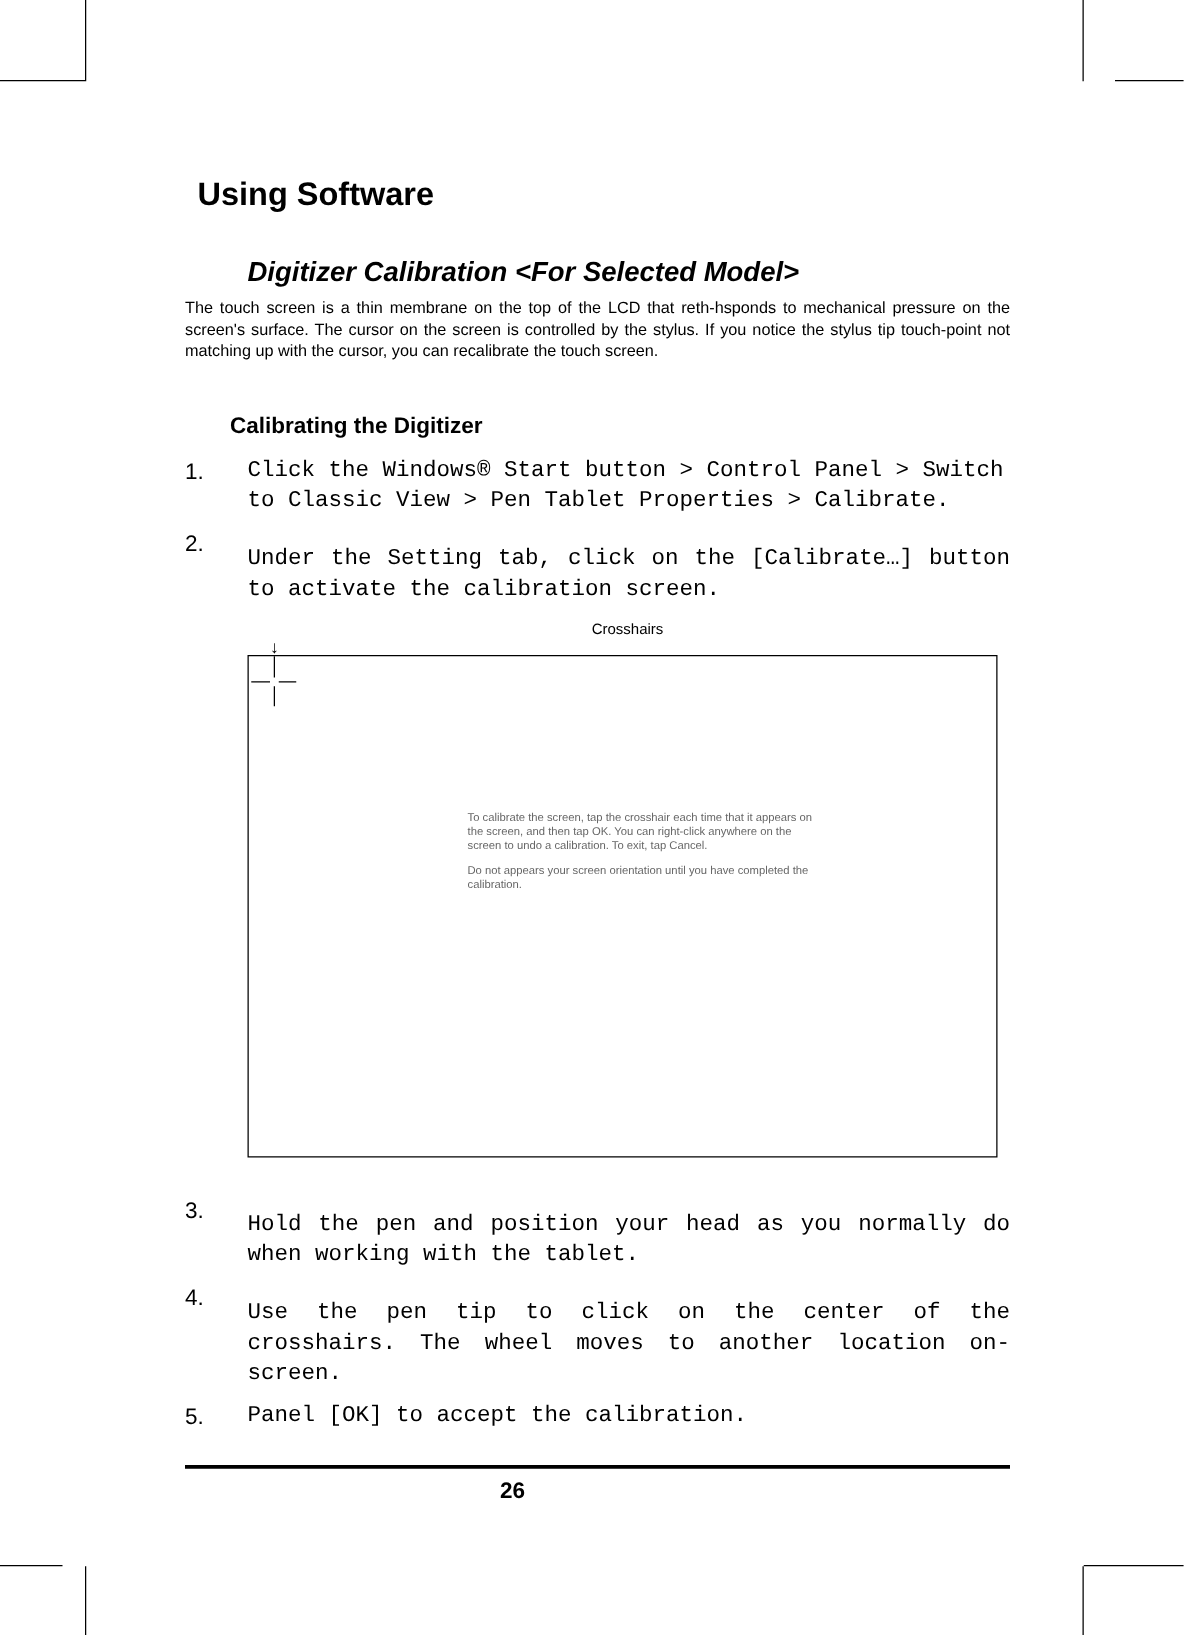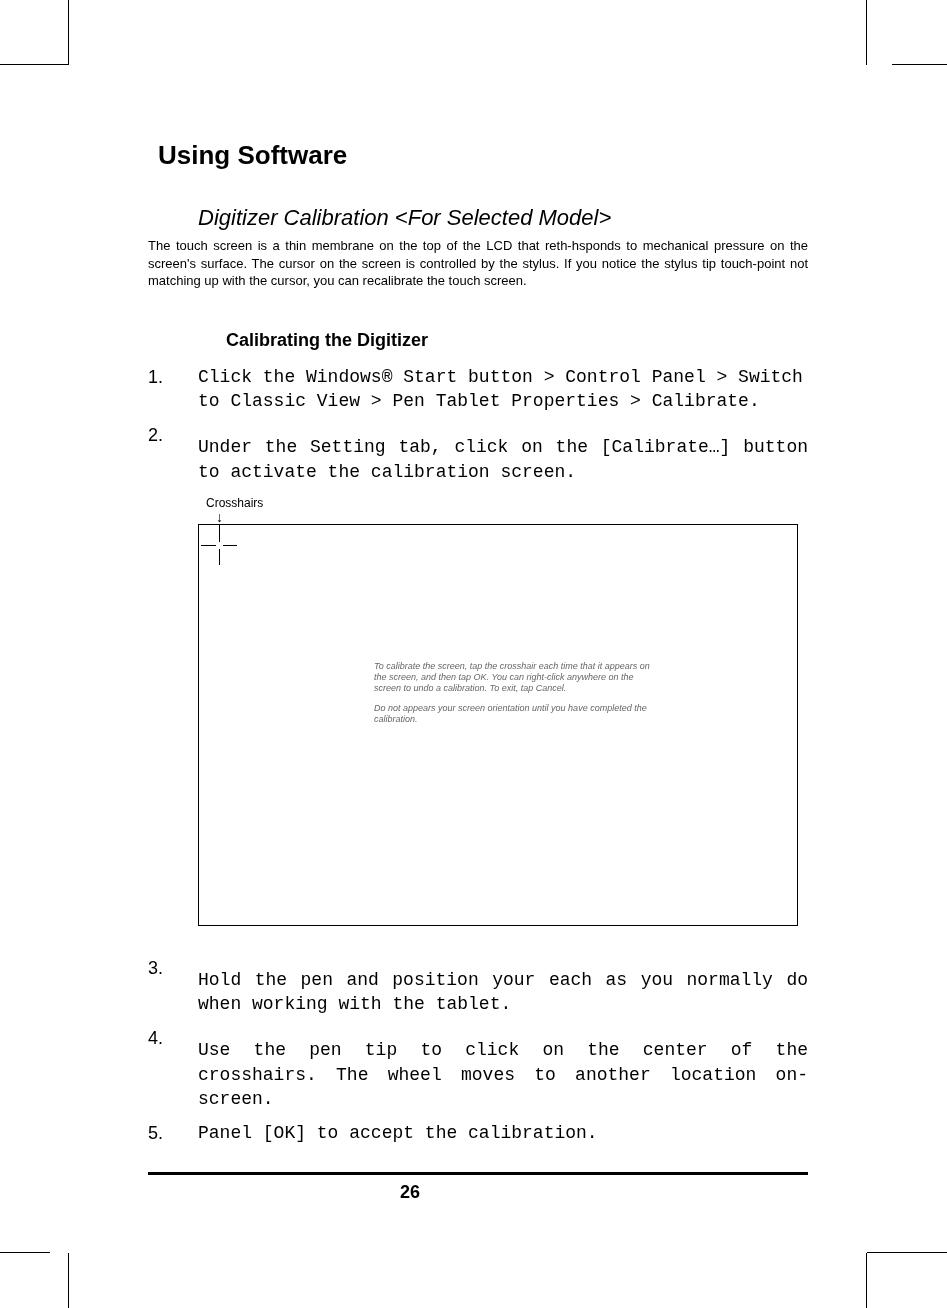--- a/index.html
+++ b/index.html
@@ -29,33 +29,33 @@
     width:660px;
   }
   h1.section-title {
     font-size: 26px;
     font-weight: bold;
     margin: 0 0 34px 10px;
   }
   h2.subsection-title {
     font-size: 22px;
     font-style: italic;
-    font-weight: normal;
+    font-weight: bold;
     margin: 0 0 6px 50px;
   }
   .intro {
     font-size: 13px;
     line-height: 1.35;
     text-align: justify;
     margin: 0 0 40px 0;
   }
   h3.step-heading {
     font-size: 18px;
     font-weight: bold;
-    margin: 0 0 14px 78px;
+    margin: 0 0 14px 36px;
   }
   ol.steps {
     list-style: none;
     padding: 0;
     margin: 0;
     font-size: 18px;
     line-height: 1.35;
   }
   ol.steps > li {
     display: flex;
@@ -72,20 +72,21 @@
   ol.steps > li .txt.justify { text-align: justify; margin-top: 12px; }
 
   .figure {
     margin: 12px 0 30px 50px;
     width: 600px;
   }
   .fig-label {
     font-size: 12px;
     margin-bottom: 2px;
     padding-left: 8px;
+    text-align: center;
   }
   .fig-arrow {
     font-size: 14px;
     line-height: 10px;
     padding-left: 18px;
   }
   .calibration-box {
     border: 1px solid #000;
     width: 598px;
     height: 400px;
@@ -93,27 +94,26 @@
     background: #fff;
     margin-top: 2px;
   }
   .crosshair-v { position:absolute; left:20px; top:0; width:1px; height:40px; background:#000; }
   .crosshair-h { position:absolute; left:2px; top:20px; width:36px; height:1px; background:#000; }
   .crosshair-gap { position:absolute; left:17px; top:17px; width:7px; height:7px; background:#fff; }
 
   .calib-text {
     position:absolute;
     left:175px;
-    top:136px;
+    top:124px;
     width:280px;
     font-size: 9px;
     color:#666;
     line-height:1.25;
     font-family: Arial, sans-serif;
-    font-style: italic;
   }
   .calib-text p { margin: 0 0 8px 0; }
 
   .footer-line {
     position:absolute;
     left:148px;
     width:660px;
     top:1172px;
     height:3px;
     background:#000;
@@ -171,21 +171,21 @@
       <div class="calib-text">
         <p>To calibrate the screen, tap the crosshair each time that it appears on the screen, and then tap OK. You can right-click anywhere on the screen to undo a calibration. To exit, tap Cancel.</p>
         <p>Do not appears your screen orientation until you have completed the calibration.</p>
       </div>
     </div>
   </div>
 
   <ol class="steps">
     <li>
       <span class="num">3.</span>
-      <span class="txt justify">Hold the pen and position your each as you normally do when working with the tablet.</span>
+      <span class="txt justify">Hold the pen and position your head as you normally do when working with the tablet.</span>
     </li>
     <li>
       <span class="num">4.</span>
       <span class="txt justify">Use the pen tip to click on the center of the crosshairs. The wheel moves to another location on-screen.</span>
     </li>
     <li>
       <span class="num">5.</span>
       <span class="txt">Panel [OK] to accept the calibration.</span>
     </li>
   </ol>

